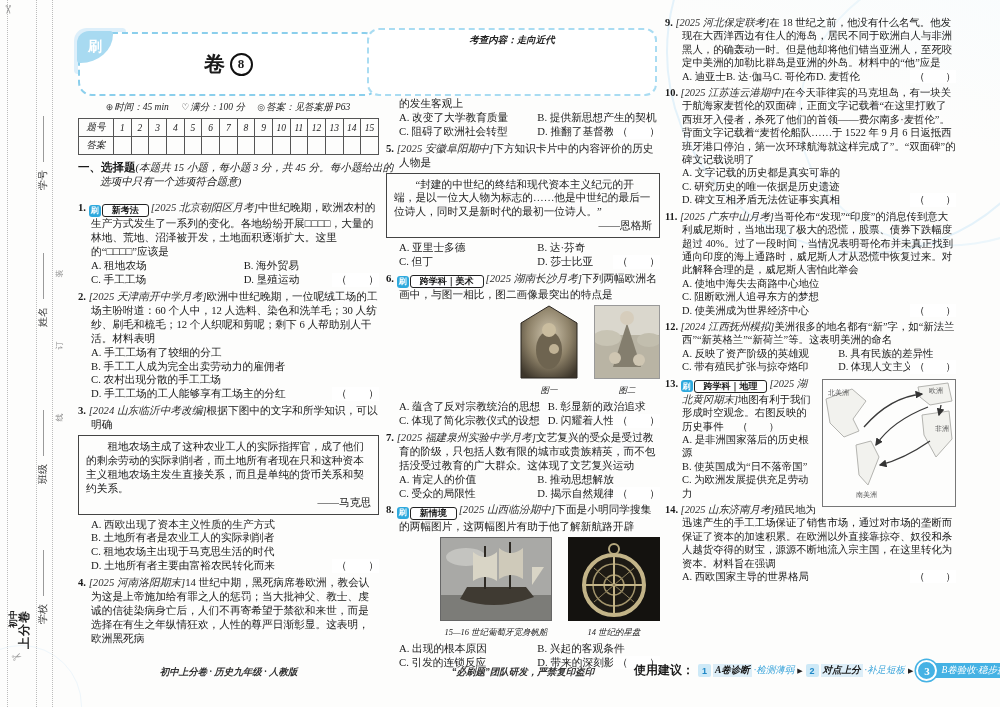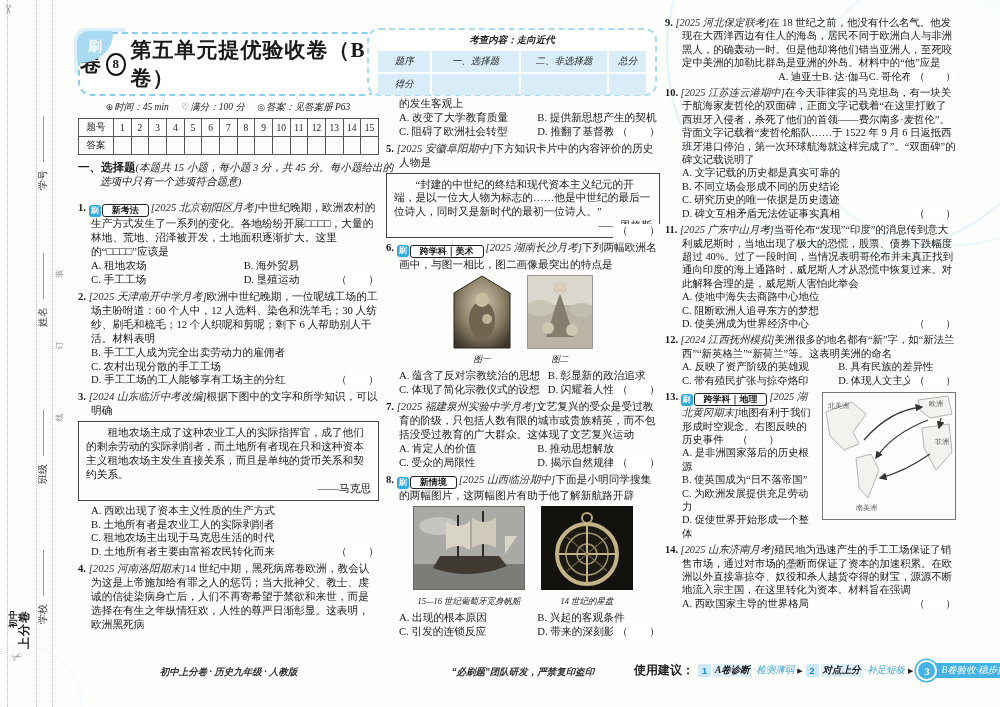--- a/index.html
+++ b/index.html
@@ -38,21 +38,21 @@
   .meta .mi{margin:0 5px;}
   .meta .micon{font-style:normal;font-size:9px;color:#444;margin-right:1px;}
   
   .info-box{position:absolute;left:367px;top:28px;width:290px;height:68px;border:2px dashed #a9dcf2;
        border-radius:12px;padding:4px 7px;box-sizing:border-box;background:#fff;font-family:Liberation Mono, monospace;}
   .info-cap{text-align:center;font-size:9.5px;font-style:italic;font-weight:bold;color:#222;margin-bottom:2px;}
   table.info{width:100%;border-collapse:separate;border-spacing:2px;}
   table.info td{background:#d9edf8;text-align:center;font-size:9.5px;font-style:italic;height:19px;color:#222;}
   
   table.ansgrid{position:absolute;left:78px;top:118px;width:301px;border-collapse:collapse;table-layout:fixed;}
-  table.ansgrid td{border:1px solid #555;height:17px;text-align:center;font-size:9.5px;padding:0;}
+  table.ansgrid td{border:1px solid #555;height:17px;text-align:center;font-size:9.5px;padding:0;font-style:italic;}
   table.ansgrid td.lab{width:34px;font-size:9.5px;}
   
   .section{position:absolute;left:78px;top:160px;width:303px;font-size:10.6px;line-height:14px;
        padding-left:22px;text-indent:-22px;}
   .section .st{font-weight:bold;font-size:11.5px;}
   .section .sd{font-style:italic;color:#222;}
   
   .col{position:absolute;}
   #col1{left:78px;top:201px;width:301px;}
   #col2{left:386px;top:97px;width:274px;}
@@ -70,22 +70,22 @@
        font-size:8px;display:inline-flex;align-items:center;justify-content:center;
        font-family:"Liberation Sans",sans-serif;font-weight:bold;}
   .badge .blabel{border:1.3px solid #222;border-radius:3px;padding:0 9px;font-size:9px;font-weight:bold;
        font-family:"Liberation Sans",sans-serif;background:#fff;line-height:11px;}
   .quote{border:1px solid #444;padding:4px 7px;margin:3px 0 3px -13px;}
   .quote .qt{text-indent:2em;}
   .quote .qa{text-align:right;}
   .opts.one-col .opt{display:block;}
   .opts.two-col{display:grid;grid-template-columns:53% 47%;}
   .opts.two-col-wide{display:grid;grid-template-columns:57% 43%;}
-  .opts.inline{display:flex;justify-content:flex-end;flex-wrap:wrap;margin-left:47px;}
-  .imgrow{display:flex;justify-content:center;align-items:flex-end;gap:16px;margin:3px 0 2px -13px;}
+  .opts.inline{display:flex;justify-content:flex-start;flex-wrap:wrap;}
+  .imgrow{display:flex;justify-content:flex-end;align-items:flex-end;gap:16px;margin:3px 0 2px -13px;}
   .fig{text-align:center;}
   .figcap{font-size:8.5px;color:#222;margin-top:1px;font-style:italic;}
   .mapwrap{float:right;margin:2px 0 4px 5px;}
   
   .foot{position:absolute;font-size:9.5px;font-style:italic;color:#333;text-align:center;}
   #foot1{left:78px;top:666px;width:301px;font-weight:bold;}
   #foot2{left:386px;top:666px;width:274px;font-weight:bold;}
   .usage{position:absolute;left:634px;top:660px;width:360px;display:flex;align-items:center;
        font-size:9.5px;white-space:nowrap;}
   .usage .ulabel{font-weight:bold;font-size:12px;margin-right:4px;}
@@ -141,54 +141,31 @@
 </div>
 
 <div class="title-box">
   <div class="corner-shadow"></div>
   <div class="corner">
     <span>刷</span>
   </div>
   <h1 class="title">
     <span>卷</span>
       <span class="circ8">8</span>
-    <span>第五单元提优验收卷（B 卷）</span>
   </h1>
 </div>
 
 <div class="meta">
   <span class="mi"><span class="micon">⊕</span><span>时间：45 min</span></span>
   <span class="mi"><span class="micon">♡</span><span>满分：100 分</span></span>
   <span class="mi"><span class="micon">◎</span><span>答案：见答案册 P63</span></span>
 </div>
 
 <div class="info-box">
   <div class="info-cap">考查内容：走向近代</div>
-  <table class="info">
-    <colgroup>
-        <col style="width:20%">
-        <col style="width:33%">
-        <col style="width:33%">
-        <col style="width:14%">
-      </colgroup>
-    <tbody>
-        <tr>
-      <td>题序</td>
-      <td>一、选择题</td>
-      <td>二、非选择题</td>
-      <td>总分</td>
-    </tr>
-    <tr>
-      <td>得分</td>
-      <td></td>
-      <td></td>
-      <td></td>
-    </tr>
-  </tbody>
-    </table>
 </div>
 
 <table class="ansgrid">
   <tbody>
       <tr id="ansrow1">
         <td class="lab">题号</td>
         <td>1</td>
         <td>2</td>
         <td>3</td>
         <td>4</td>
@@ -236,20 +213,21 @@
           <span class="blabel">新考法</span>
         </span><span class="src">[2025 北京朝阳区月考]</span><span>中世纪晚期，欧洲农村的生产方式发生了一系列的变化。各地纷纷开展□□□□，大量的林地、荒地、沼泽被开发，土地面积逐渐扩大。这里的“□□□□”应该是</span><span class="bracket">（　　）</span><div class="opts two-col">
           <span class="opt">A. 租地农场</span>
           <span class="opt">B. 海外贸易</span>
           <span class="opt">C. 手工工场</span>
           <span class="opt">D. 垦殖运动</span>
         </div></div>
     </div>
     <div class="q">
       <div class="stem"><span class="qnum">2. </span><span class="src">[2025 天津南开中学月考]</span><span>欧洲中世纪晚期，一位呢绒工场的工场主吩咐道：60 个人中，12 人选料、染色和洗羊毛；30 人纺纱、刷毛和梳毛；12 个人织呢和剪呢；剩下 6 人帮助别人干活。材料表明</span><span class="bracket">（　　）</span><div class="opts one-col">
+          <span class="opt">A. 手工工场有了较细的分工</span>
           <span class="opt">B. 手工工人成为完全出卖劳动力的雇佣者</span>
           <span class="opt">C. 农村出现分散的手工工场</span>
           <span class="opt">D. 手工工场的工人能够享有工场主的分红</span>
         </div></div>
     </div>
     <div class="q">
       <div class="stem"><span class="qnum">3. </span><span class="src">[2024 山东临沂中考改编]</span><span>根据下图中的文字和所学知识，可以明确</span><span class="bracket">（　　）</span><div class="quote">
           <div class="qt">租地农场主成了这种农业工人的实际指挥官，成了他们的剩余劳动的实际剥削者，而土地所有者现在只和这种资本主义租地农场主发生直接关系，而且是单纯的货币关系和契约关系。</div>
           <div class="qa">——马克思</div>
         </div><div class="opts one-col">
@@ -269,20 +247,25 @@
           <span class="opt">A. 改变了大学教育质量</span>
           <span class="opt">B. 提供新思想产生的契机</span>
           <span class="opt">C. 阻碍了欧洲社会转型</span>
           <span class="opt">D. 推翻了基督教神学桎梏</span>
         </div></div>
     </div>
     <div class="q">
       <div class="stem"><span class="qnum">5. </span><span class="src">[2025 安徽阜阳期中]</span><span>下方知识卡片中的内容评价的历史人物是</span><span class="bracket">（　　）</span><div class="quote">
           <div class="qt">“封建的中世纪的终结和现代资本主义纪元的开端，是以一位大人物为标志的……他是中世纪的最后一位诗人，同时又是新时代的最初一位诗人。”</div>
           <div class="qa">——恩格斯</div>
+        </div><div class="opts two-col">
+          <span class="opt">A. 亚里士多德</span>
+          <span class="opt">B. 达·芬奇</span>
+          <span class="opt">C. 但丁</span>
+          <span class="opt">D. 莎士比亚</span>
         </div></div>
     </div>
     <div class="q">
       <div class="stem"><span class="qnum">6. </span><span class="badge">
           <span class="bicon">刷</span>
           <span class="blabel">跨学科｜美术</span>
         </span><span class="src">[2025 湖南长沙月考]</span><span>下列两幅欧洲名画中，与图一相比，图二画像最突出的特点是</span><span class="bracket">（　　）</span><div class="imgrow">
           <div class="fig">
             <div class="figimg"><svg width="58" height="74" viewBox="0 0 58 74">
                 <defs>
@@ -375,21 +358,20 @@
       <div class="stem"><span class="qnum">9. </span><span class="src">[2025 河北保定联考]</span><span>在 18 世纪之前，他没有什么名气。他发现在大西洋西边有住人的海岛，居民不同于欧洲白人与非洲黑人，的确轰动一时。但是他却将他们错当亚洲人，至死咬定中美洲的加勒比群岛是亚洲的外岛。材料中的“他”应是</span><span class="bracket">（　　）</span><div class="opts inline">
           <span class="opt">A. 迪亚士</span>
           <span class="opt">B. 达·伽马</span>
           <span class="opt">C. 哥伦布</span>
           <span class="opt">D. 麦哲伦</span>
         </div></div>
     </div>
     <div class="q">
       <div class="stem"><span class="qnum">10. </span><span class="src">[2025 江苏连云港期中]</span><span>在今天菲律宾的马克坦岛，有一块关于航海家麦哲伦的双面碑，正面文字记载着“在这里打败了西班牙入侵者，杀死了他们的首领——费尔南多·麦哲伦”。背面文字记载着“麦哲伦船队……于 1522 年 9 月 6 日返抵西班牙港口停泊，第一次环球航海就这样完成了”。“双面碑”的碑文记载说明了</span><span class="bracket">（　　）</span><div class="opts one-col">
           <span class="opt">A. 文字记载的历史都是真实可靠的</span>
-          <span class="opt">B. 不同立场会形成不同的历史结论</span>
           <span class="opt">C. 研究历史的唯一依据是历史遗迹</span>
           <span class="opt">D. 碑文互相矛盾无法佐证事实真相</span>
         </div></div>
     </div>
     <div class="q">
       <div class="stem"><span class="qnum">11. </span><span class="src">[2025 广东中山月考]</span><span>当哥伦布“发现”“印度”的消息传到意大利威尼斯时，当地出现了极大的恐慌，股票、债券下跌幅度超过 40%。过了一段时间，当情况表明哥伦布并未真正找到通向印度的海上通路时，威尼斯人才从恐慌中恢复过来。对此解释合理的是，威尼斯人害怕此举会</span><span class="bracket">（　　）</span><div class="opts one-col">
           <span class="opt">A. 使地中海失去商路中心地位</span>
           <span class="opt">C. 阻断欧洲人追寻东方的梦想</span>
           <span class="opt">D. 使美洲成为世界经济中心</span>
         </div></div>
@@ -422,21 +404,20 @@
             <text x="107" y="14" font-size="7" fill="#555">欧洲</text>
             <text x="113" y="52" font-size="7" fill="#555">非洲</text>
             <text x="34" y="118" font-size="7" fill="#555">南美洲</text>
           </svg></span><span class="qnum">13. </span><span class="badge">
           <span class="bicon">刷</span>
           <span class="blabel">跨学科｜地理</span>
         </span><span class="src">[2025 湖北黄冈期末]</span><span>地图有利于我们形成时空观念。右图反映的历史事件</span><span class="bracket inline">（　　）</span><div class="opts one-col">
           <span class="opt">A. 是非洲国家落后的历史根源</span>
           <span class="opt">B. 使英国成为“日不落帝国”</span>
           <span class="opt">C. 为欧洲发展提供充足劳动力</span>
-          <span class="opt">D. 促使世界开始形成一个整体</span>
         </div></div>
     </div>
     <div class="q">
       <div class="stem"><span class="qnum">14. </span><span class="src">[2025 山东济南月考]</span><span>殖民地为迅速产生的手工工场保证了销售市场，通过对市场的垄断而保证了资本的加速积累。在欧洲以外直接靠掠夺、奴役和杀人越货夺得的财宝，源源不断地流入宗主国，在这里转化为资本。材料旨在强调</span><span class="bracket">（　　）</span><div class="opts one-col">
           <span class="opt">A. 西欧国家主导的世界格局</span>
         </div></div>
     </div>
   </div>
 
 <div class="foot" id="foot1">初中上分卷 · 历史九年级 · 人教版</div>

